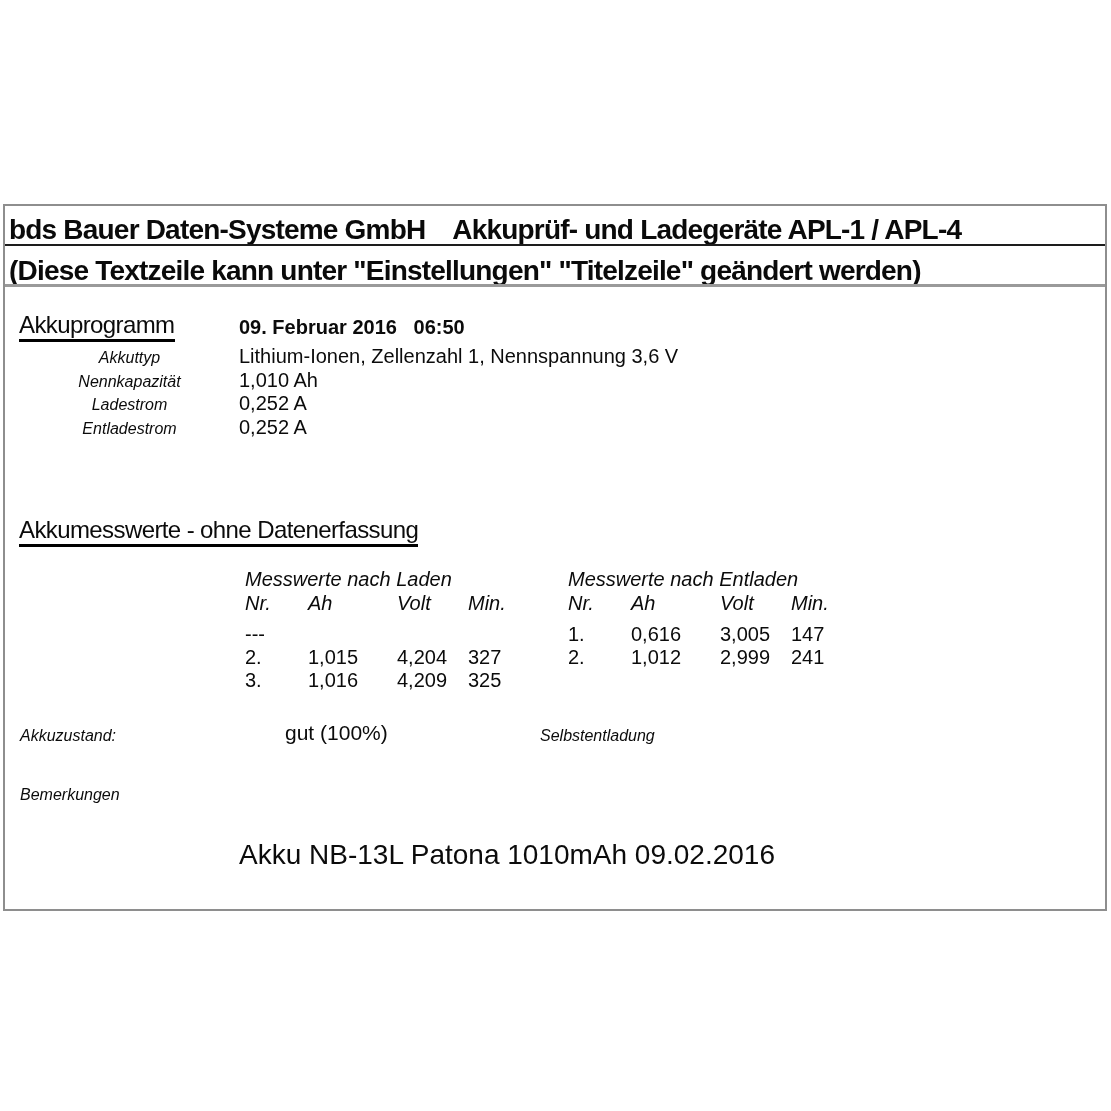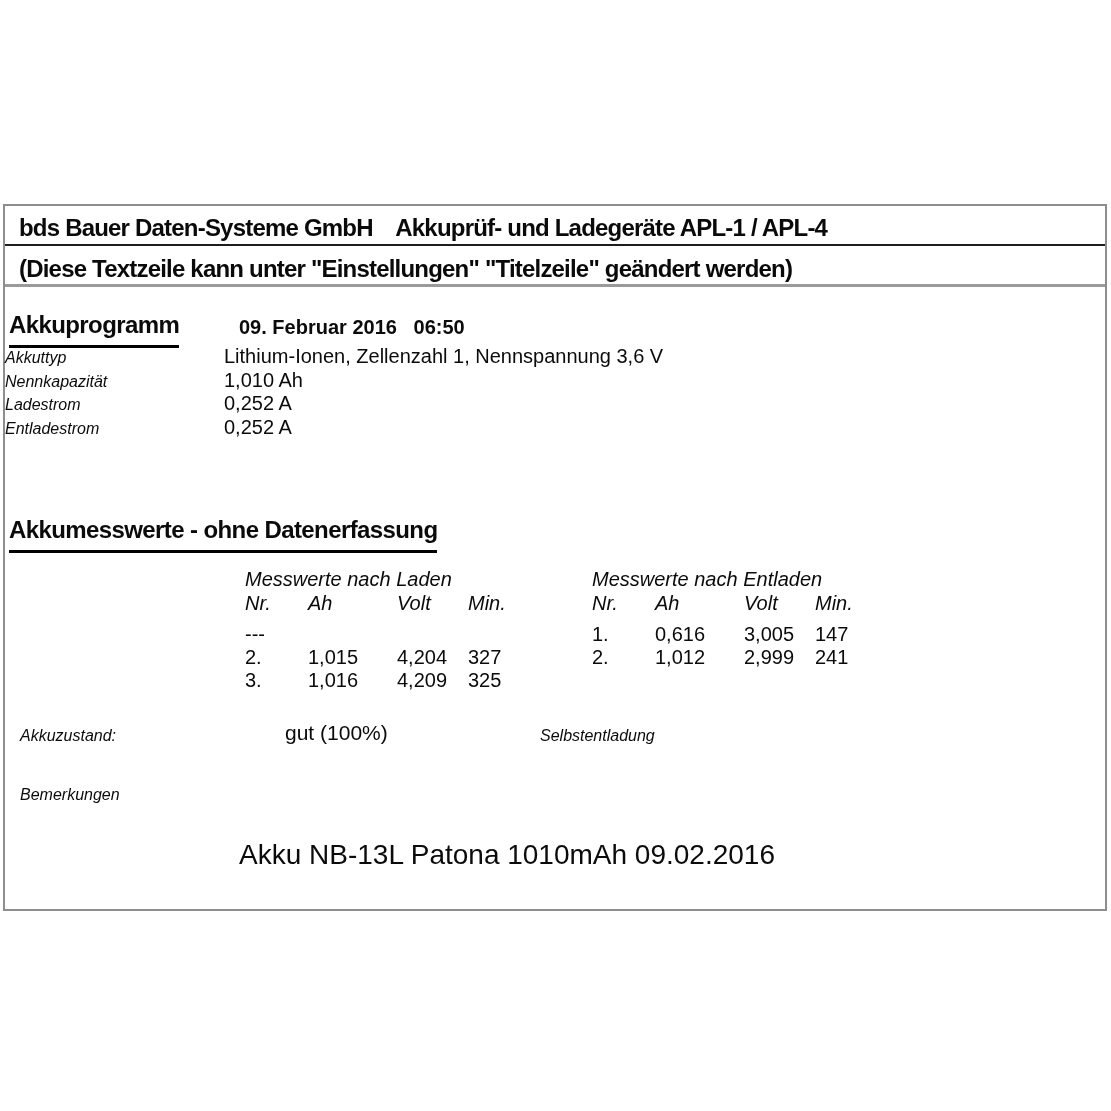--- a/index.html
+++ b/index.html
@@ -23,47 +23,47 @@
     top: 204px;
     width: 1104px;
     height: 707px;
     border: 2px solid #8e8e8e;
     box-sizing: border-box;
     background: #ffffff;
   }
   
   .title-line {
     position: absolute;
-    left: 14px;
+    left: 4px;
     right: 8px;
-    font-size: 24px;
+    font-size: 28px;
     font-weight: bold;
     letter-spacing: -0.8px;
     white-space: pre;
     color: #0a0a0a;
   }
   .title-line-1 { top: 8px; }
   .title-line-2 { top: 49px; }
   .divider {
     position: absolute;
     left: 0;
     right: 0;
   }
   .divider-dark { top: 38px; height: 2px; background: #1d1d1d; }
   .divider-gray { top: 78px; height: 3px; background: #9a9a9a; }
 
   
   .section-heading {
     position: absolute;
-    left: 4px;
+    left: 14px;
     font-size: 24px;
-    font-weight: bold;
+    font-weight: normal;
     letter-spacing: -0.6px;
     border-bottom: 3px solid #000000;
-    padding-bottom: 6px;
+    padding-bottom: 0;
     display: inline-block;
     white-space: pre;
   }
   .heading-program { top: 105px; }
   .heading-measurements { top: 310px; }
 
   .program-date {
     position: absolute;
     left: 234px;
     top: 110px;
@@ -80,37 +80,39 @@
     width: 100%;
   }
   .field-row {
     display: flex;
     align-items: baseline;
     height: 23.6px;
   }
   .field-label {
     font-style: italic;
     font-size: 16px;
+    padding-left: 15px;
     width: 219px;
     flex: 0 0 219px;
     white-space: pre;
+    text-align: center;
   }
   .field-value {
     font-size: 20px;
     white-space: pre;
   }
 
   
   .mtable {
     position: absolute;
     top: 362px;
     width: 300px;
   }
   .mtable-charge { left: 240px; }
-  .mtable-discharge { left: 563px; margin-left: 24px; }
+  .mtable-discharge { left: 563px; }
   .mtable-title {
     font-style: italic;
     font-size: 20px;
     height: 24px;
     white-space: pre;
   }
   .mtable-header, .mtable-row {
     display: grid;
     grid-template-columns: 57px 83px 65px 60px;
     gap: 6px;

